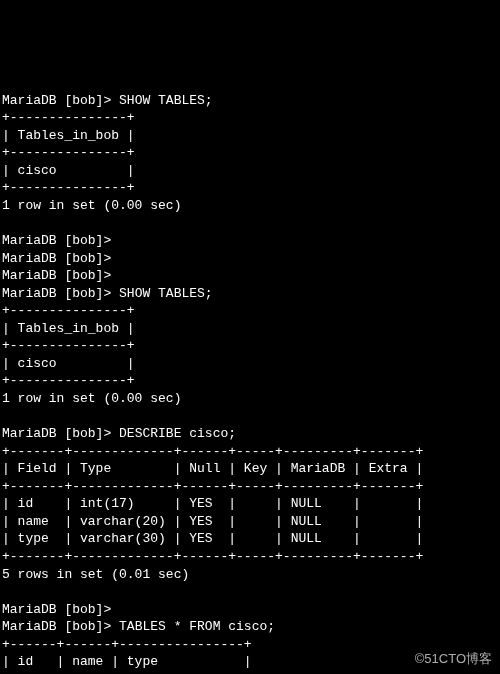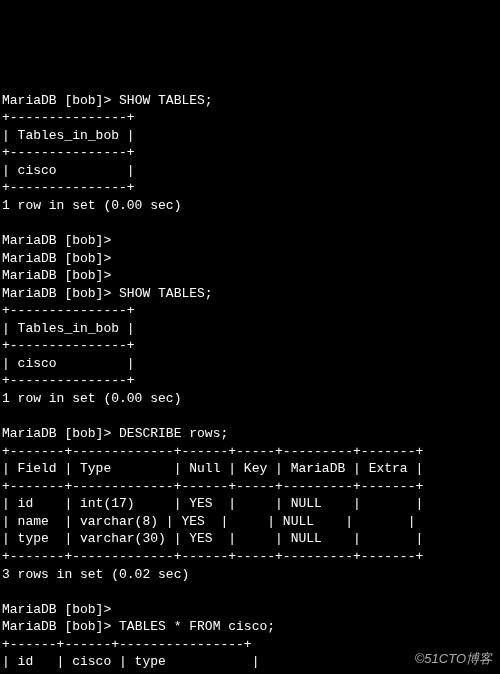--- a/index.html
+++ b/index.html
@@ -17,21 +17,20 @@
       position: relative;
     }
     .watermark {
       position: absolute;
       right: 8px;
       bottom: 6px;
       color: #ccc;
       font-family: sans-serif;
       font-size: 13px;
       opacity: 0.85;
-      font-style: italic;
     }
     span[data-bind] { white-space: pre; }
   </style>
 </head>
 <body>
 
 
 
 <div>
 <span><span data-bind="prompt_db">MariaDB [bob]&gt;</span> <span data-bind="cmd_show">SHOW TABLES;</span></span>
@@ -46,34 +45,34 @@
 <span><span data-bind="prompt_db">MariaDB [bob]&gt;</span></span>
 <span><span data-bind="prompt_db">MariaDB [bob]&gt;</span></span>
 <span><span data-bind="prompt_db">MariaDB [bob]&gt;</span> <span data-bind="cmd_show">SHOW TABLES;</span></span>
 <span data-bind="tables_ruler">+---------------+</span>
 <span data-bind="tables_header">| Tables_in_bob |</span>
 <span data-bind="tables_ruler">+---------------+</span>
 <span data-bind="tables_row1">| cisco         |</span>
 <span data-bind="tables_ruler">+---------------+</span>
 <span data-bind="result_1row_000">1 row in set (0.00 sec)</span>
 
-<span><span data-bind="prompt_db">MariaDB [bob]&gt;</span> <span data-bind="cmd_describe">DESCRIBE rows;</span></span>
+<span><span data-bind="prompt_db">MariaDB [bob]&gt;</span> <span data-bind="cmd_describe">DESCRIBE cisco;</span></span>
 <span data-bind="desc_ruler">+-------+-------------+------+-----+---------+-------+</span>
 <span data-bind="desc_header">| Field | Type        | Null | Key | MariaDB | Extra |</span>
 <span data-bind="desc_ruler">+-------+-------------+------+-----+---------+-------+</span>
 <span data-bind="desc_row_id">| id    | int(17)     | YES  |     | NULL    |       |</span>
-<span data-bind="desc_row_name">| name  | varchar(8) | YES  |     | NULL    |       |</span>
+<span data-bind="desc_row_name">| name  | varchar(20) | YES  |     | NULL    |       |</span>
 <span data-bind="desc_row_type">| type  | varchar(30) | YES  |     | NULL    |       |</span>
 <span data-bind="desc_ruler">+-------+-------------+------+-----+---------+-------+</span>
-<span data-bind="result_3rows_001">3 rows in set (0.02 sec)</span>
+<span data-bind="result_3rows_001">5 rows in set (0.01 sec)</span>
 
 <span><span data-bind="prompt_db">MariaDB [bob]&gt;</span></span>
 <span><span data-bind="prompt_db">MariaDB [bob]&gt;</span> <span data-bind="cmd_select">TABLES * FROM cisco;</span></span>
 <span data-bind="sel_ruler">+------+------+----------------+</span>
-<span data-bind="sel_header">| id   | cisco | type           |</span>
+<span data-bind="sel_header">| id   | name | type           |</span>
 <span data-bind="sel_ruler">+------+------+----------------+</span>
 
 
 
 </div>
 
 <div class="watermark" data-bind="watermark">©51CTO博客</div>
 
 
 

